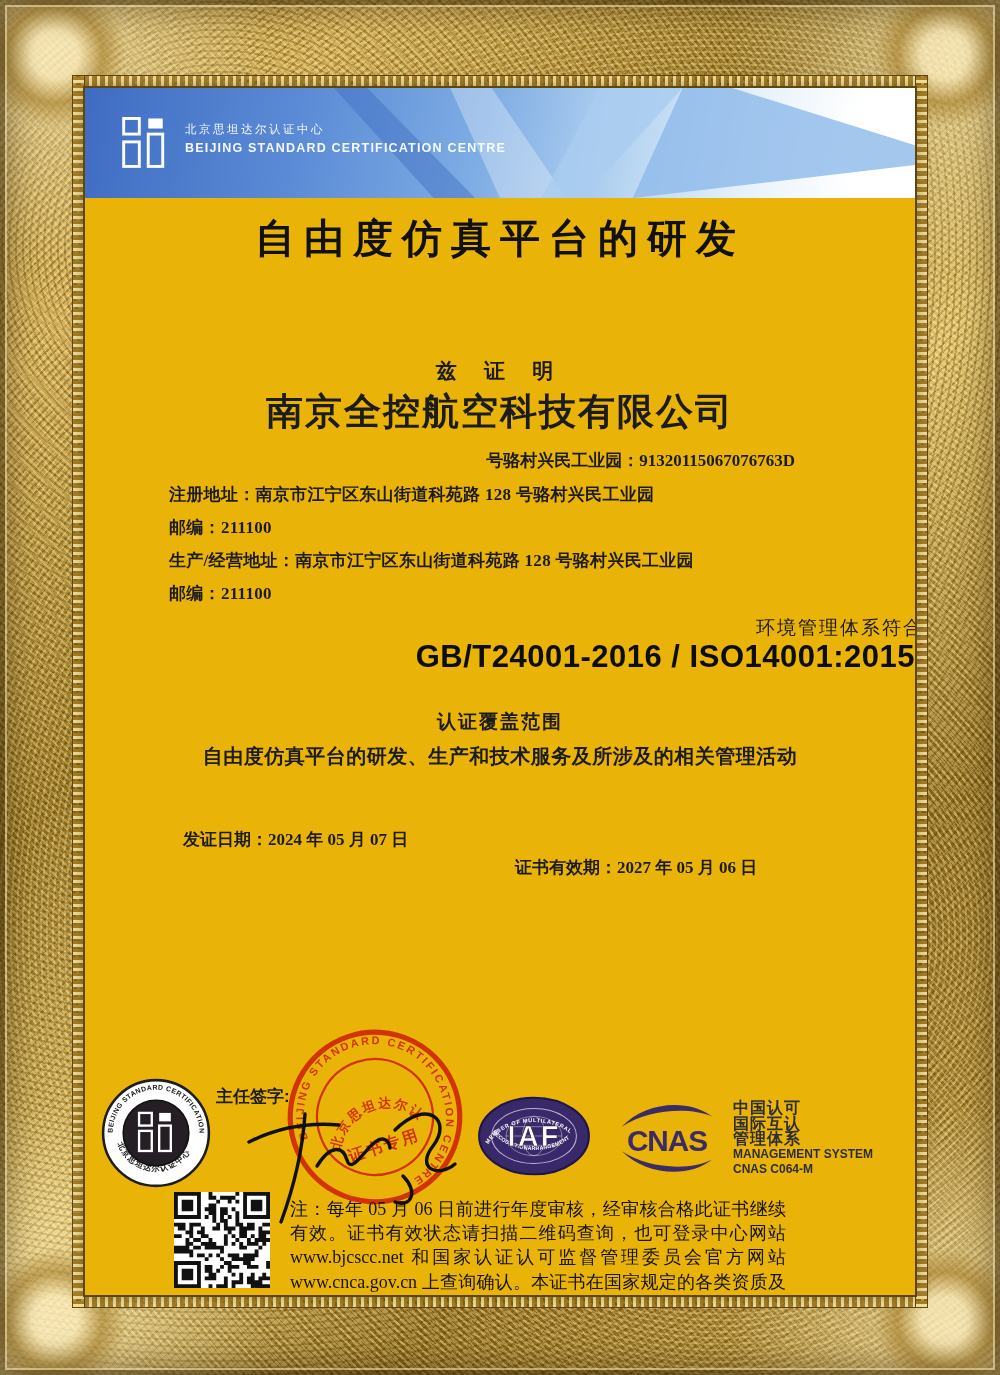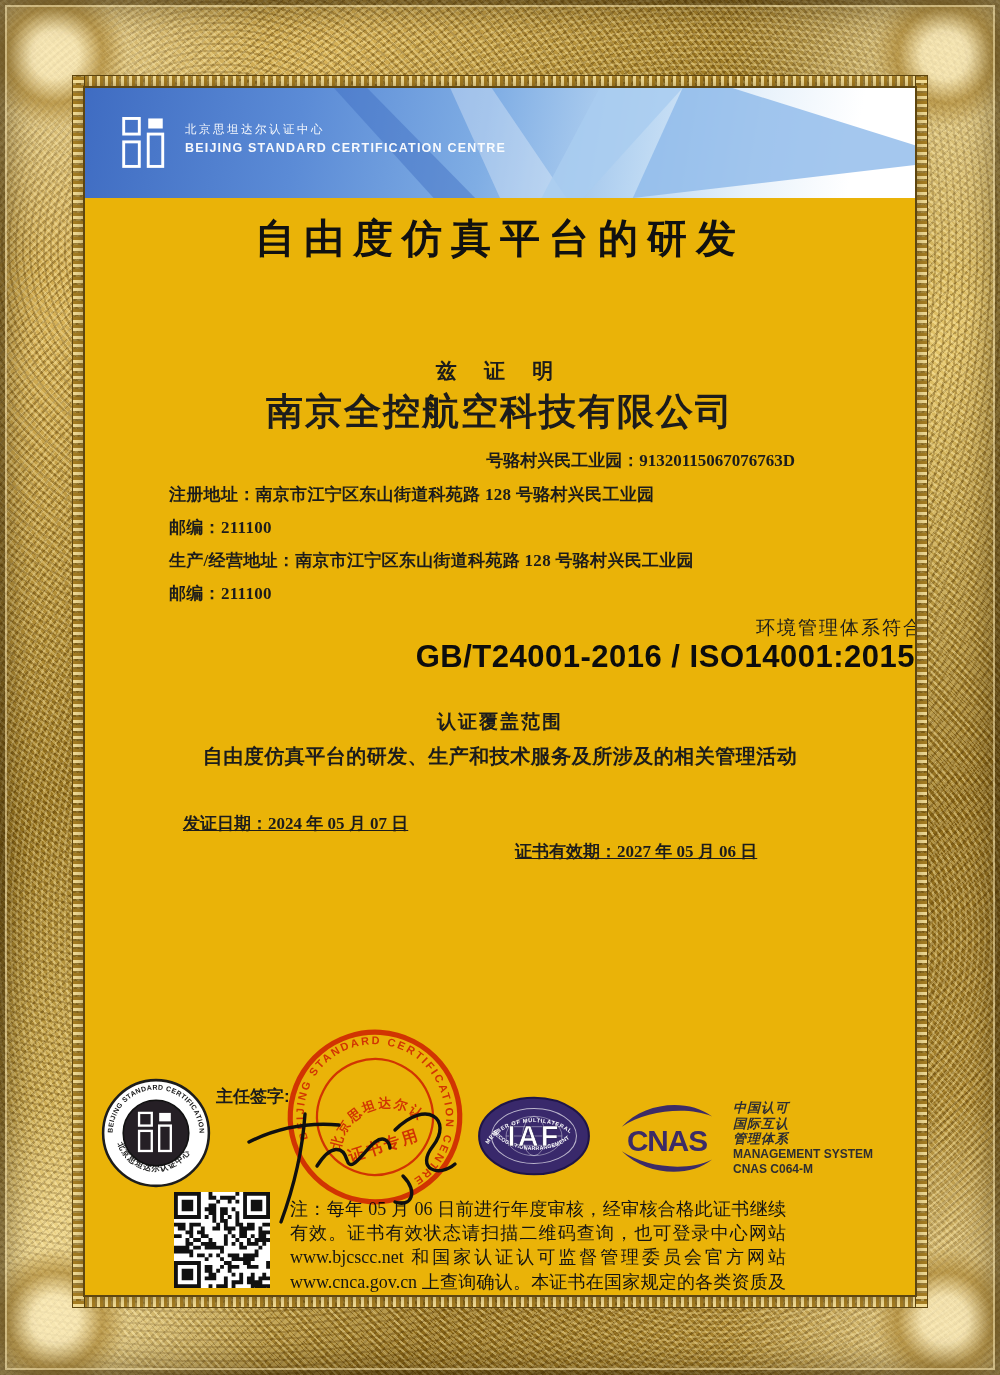--- a/index.html
+++ b/index.html
@@ -56,32 +56,32 @@
   #reg-row{top:202px;right:133px;font-weight:700;font-size:18px;letter-spacing:.5px;}
   #certify{top:269px;left:0;width:100%;text-align:center;font-weight:700;font-size:21px;letter-spacing:11px;}
   #company{top:299px;left:0;width:100%;text-align:center;font-weight:900;font-size:37px;letter-spacing:2px;}
   #credit-row{top:361px;right:120px;font-weight:700;font-size:17px;}
   .addr{left:84px;font-weight:700;font-size:17px;letter-spacing:.3px;}
   #conform{top:527px;left:9px;width:100%;text-align:right;font-weight:400;font-size:19px;letter-spacing:2px;}
   #standard{top:551px;left:0;width:100%;text-align:right;font-family:"Liberation Sans",sans-serif;
     font-weight:900;font-size:31px;letter-spacing:.5px;color:#0d0d0d;}
   #scope-title{top:621px;left:0;width:100%;text-align:center;font-weight:700;font-size:19px;letter-spacing:2px;}
   #scope{top:655px;left:0;width:100%;text-align:center;font-weight:700;font-size:20px;letter-spacing:.5px;}
-  .date-item{top:724px;font-weight:700;font-size:17px;text-decoration:underline;}
+  .date-item{top:740px;font-weight:700;font-size:17px;}
   #issue-item{left:98px;} #valid-item{left:430px;margin-top:28px;}
 
   
   #sign-label{left:131px;top:997px;font-weight:700;font-size:17px;font-family:"Liberation Sans",sans-serif;}
   #seal-black{left:16px;top:990px;}
   #signature{left:158px;top:992px;z-index:6;}
   #stamp-red{left:199px;top:938px;z-index:5;opacity:.92;mix-blend-mode:multiply;}
   #iaf-logo{left:391px;top:1006px;}
   #cnas-logo{left:532px;top:1012px;}
   #cnas-text{left:648px;top:1012px;font-family:"Liberation Sans",sans-serif;color:#2e2e32;}
-  #cnas-text .cn{font-size:13px;font-weight:700;line-height:15.5px;letter-spacing:1px;font-style:italic;}
+  #cnas-text .cn{font-size:16px;font-weight:700;line-height:15.5px;letter-spacing:1px;}
   #cnas-text .en{font-size:12px;font-weight:700;line-height:15.5px;}
   #qr{left:89px;top:1104px;}
   #note{left:205px;top:1109px;width:496px;font-weight:400;font-size:18px;
     line-height:24.2px;text-align:justify;color:#141414;z-index:1;}
 </style>
 </head>
 <body>
 
 <div id="stage">
   <div id="frame" class="abs"></div>

